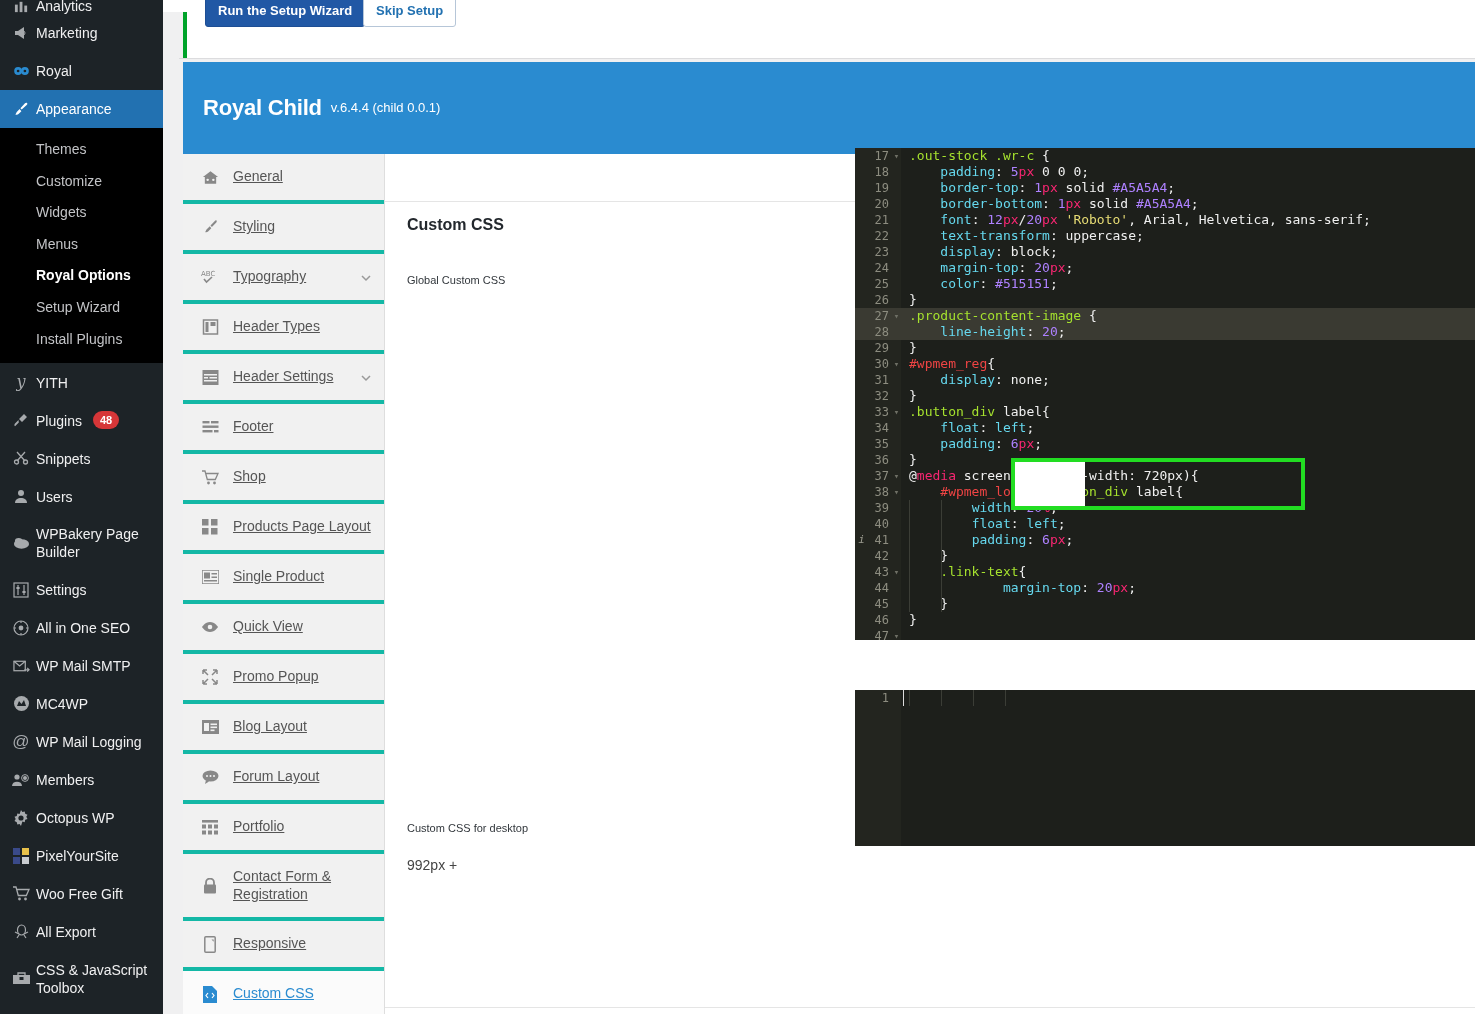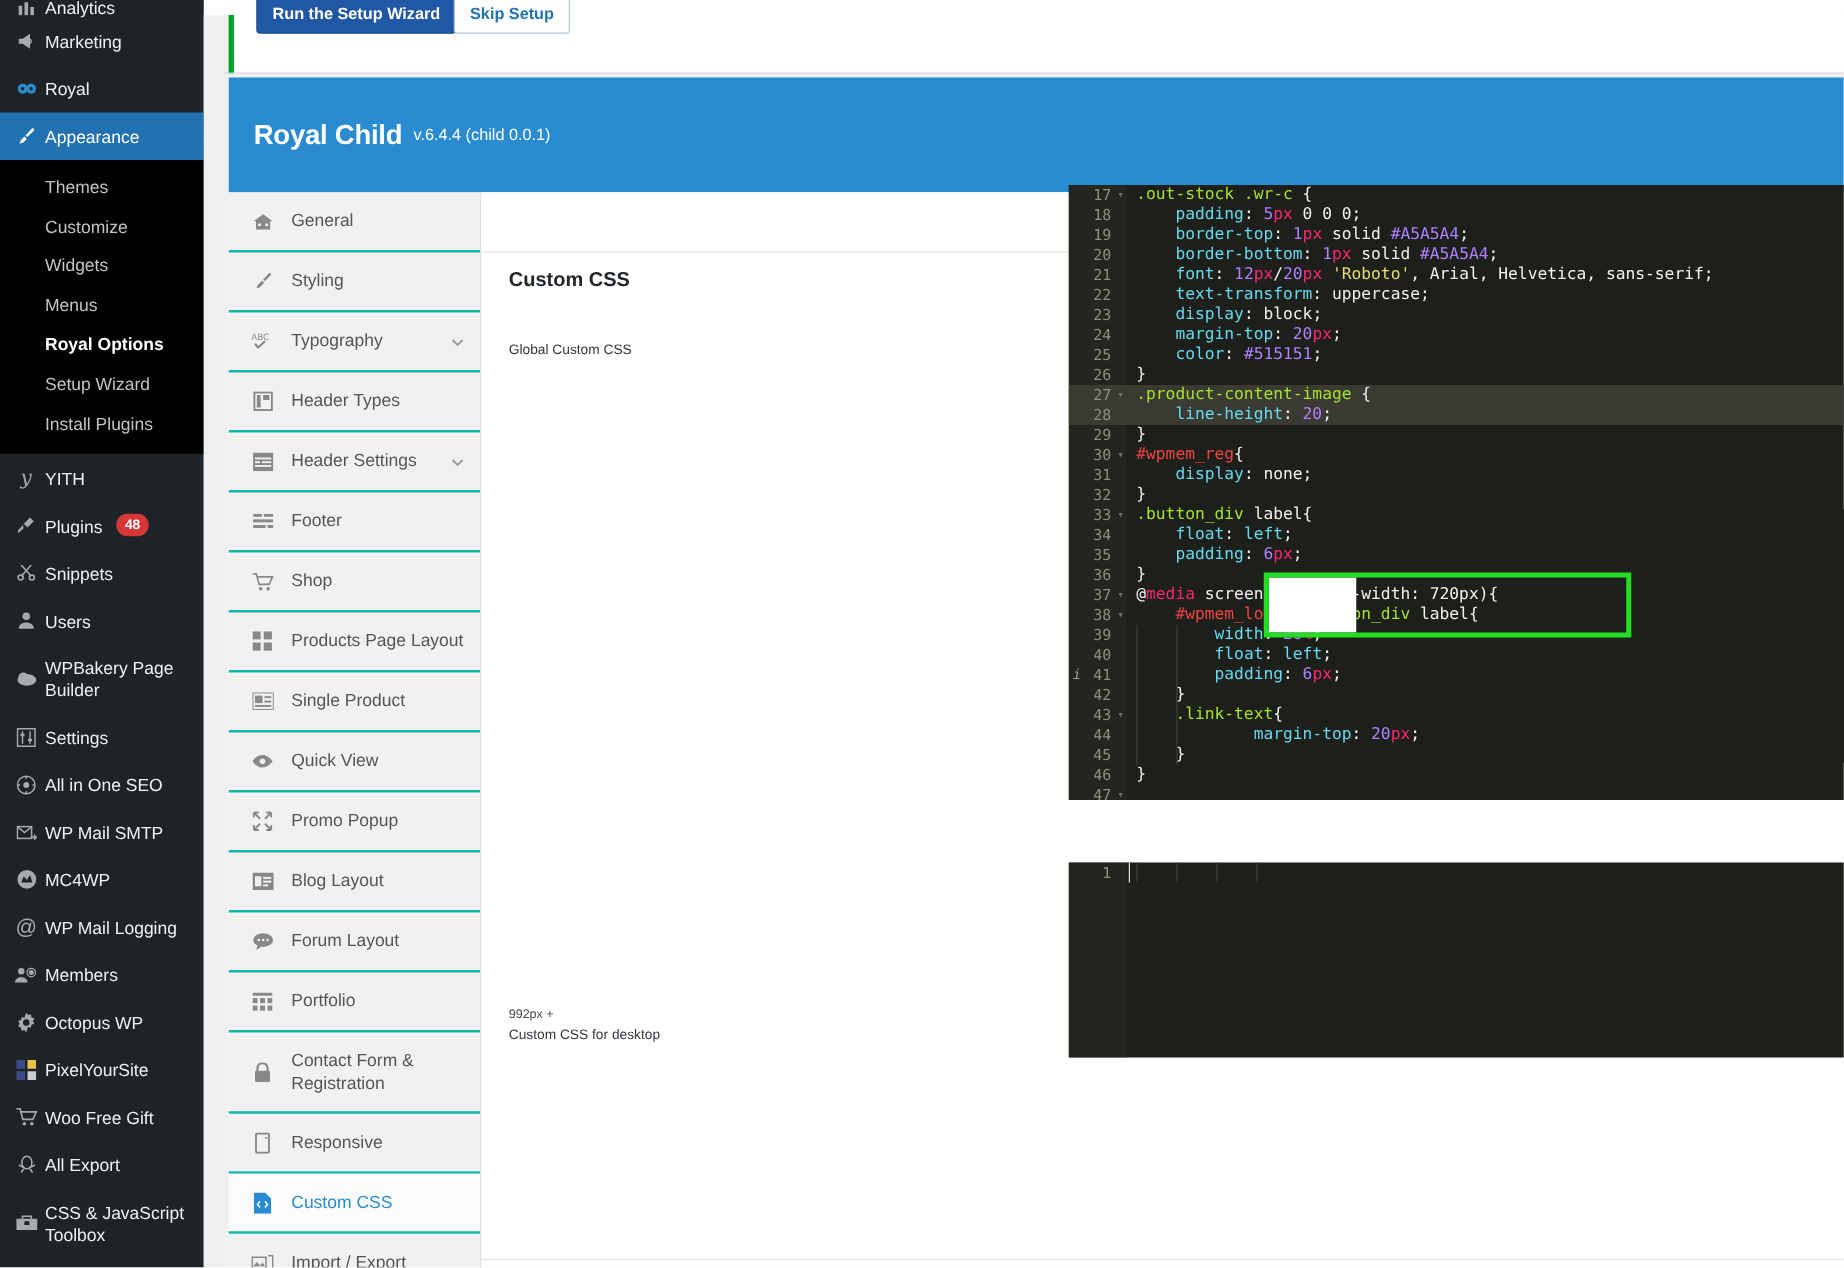--- a/index.html
+++ b/index.html
@@ -106,23 +106,24 @@
   }
   #opt-tabs{
     width:202px; min-width:202px;
     background:#f1f1f1;
     border-right:1px solid #dedede;
   }
   .tab{
     display:flex; align-items:center; gap:14px;
     padding:14px 12px 14px 18px;
     font-size:14px; color:#555; cursor:pointer;
-    border-bottom:2px solid #14b8a6;
+    border-bottom:4px solid #14b8a6;
     line-height:1.25; position:relative;
     min-height:45px;
+    text-decoration:underline;
   }
   .tab .tico{
     width:18px; min-width:18px; height:18px;
     display:flex; align-items:center; justify-content:center;
     color:#888;
   }
   .tab .tlbl{ flex:1; }
   .tab.active{ background:#fbfbfb; color:#2a8bd0; }
   .tab.active .tico{ color:#2a8bd0; }
   .chev{
@@ -139,21 +140,21 @@
   }
   #section-title{
     position:absolute; left:22px; top:62px;
     font-size:16px; font-weight:700; color:#23282d;
   }
   .field-label{
     position:absolute; font-size:11px; color:#32373c;
   }
   #lbl-global{ left:22px; top:120px; }
   #lbl-desktop{ left:22px; top:668px; }
-  #lbl-desktop-sub{ left:22px; top:652px; font-size:10px; color:#444; }
+  #lbl-desktop-sub{ left:22px; top:703px; font-size:14px; color:#444; }
 
   
   .editor{
     position:absolute;
     background:#1d1f1b;
     overflow:hidden;
     font-family:"DejaVu Sans Mono", monospace;
     font-size:13px;
   }
   #editor-global{

